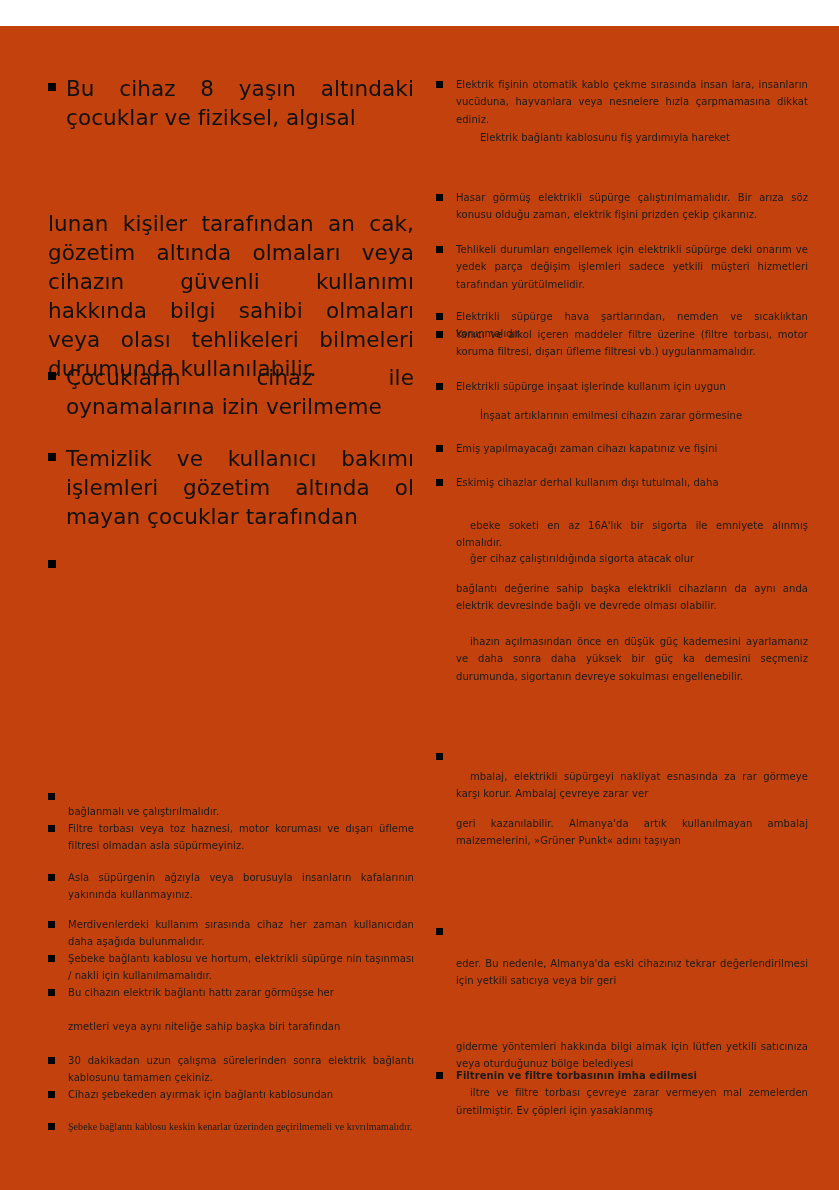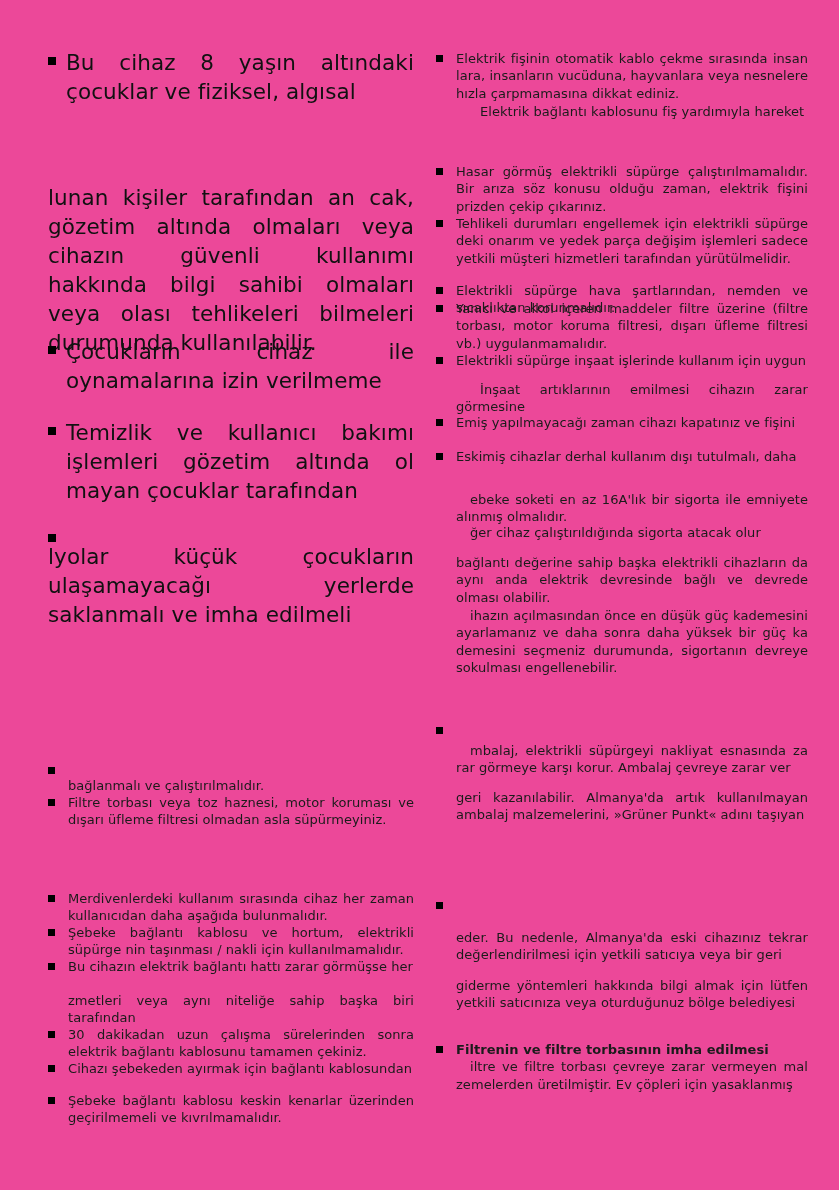--- a/index.html
+++ b/index.html
@@ -12,21 +12,22 @@
     width: 839px;
     height: 1190px;
     position: relative;
     font-family: "DejaVu Sans", "Liberation Sans", sans-serif;
     color: #111111;
     overflow: hidden;
   }
   .page {
     position: absolute;
     inset: 0;
-    background: #ec4899;
+    background: #c2410c;
+    margin-top: 26px;
   }
   .col {
     position: absolute;
     top: 0;
     bottom: 0;
   }
   .col-left  { left: 48px;  width: 366px; }
   .col-right { left: 436px; width: 372px; }
 
   
@@ -54,21 +55,21 @@
     letter-spacing: 0.1px;
     text-align: justify;
     color: #111;
   }
   .big { font-size: 0; }
   .big .bullet { width: 8px; height: 8px; top: 9px; }
   .big .has-bullet { padding-left: 18px; }
 
   
   .small .txt {
-    font-size: 13px;
+    font-size: 10px;
     line-height: 17.4px;
     letter-spacing: 0.05px;
     text-align: justify;
     color: #1b1b1b;
   }
   .small .bullet { width: 7px; height: 7px; top: 5px; }
   .small .has-bullet { padding-left: 20px; }
 
   .indent { text-indent: 24px; }
   .indent-sm { text-indent: 14px; }
@@ -99,38 +100,39 @@
     <div class="block big" style="top:418px;">
       <span class="bullet"></span>
       <p class="txt has-bullet jall">Temizlik ve kullanıcı bakımı işlemleri gözetim altında ol mayan çocuklar tarafından</p>
     </div>
 
     <div class="block big" style="top:525px;height:16px;">
       <span class="bullet"></span>
       <p class="txt has-bullet"></p>
     </div>
 
-    <div class="block big" style="top:542px;">
-      <p class="txt jlast-left">lyolar küçük çocukların ulaşamayacağı yerlerde saklanmalı ve imha edilmeli</p>
-    </div>
 
     <div class="block small" style="top:762px;height:14px;">
       <span class="bullet"></span>
       <p class="txt has-bullet"></p>
     </div>
 
     <div class="block small" style="top:777px;">
       <p class="txt has-bullet nojust">bağlanmalı ve çalıştırılmalıdır.</p>
     </div>
 
     <div class="block small" style="top:794px;">
       <span class="bullet"></span>
       <p class="txt has-bullet jlast-left">Filtre torbası veya toz haznesi, motor koruması ve dışarı üfleme filtresi olmadan asla süpürmeyiniz.</p>
     </div>
 
+    <div class="block small" style="top:843px;">
+      <span class="bullet"></span>
+      <p class="txt has-bullet jlast-left">Asla süpürgenin ağzıyla veya borusuyla insanların kafalarının yakınında kullanmayınız.</p>
+    </div>
 
     <div class="block small" style="top:924px;">
       <span class="bullet"></span>
       <p class="txt has-bullet jlast-left">Şebeke bağlantı kablosu ve hortum, elektrikli süpürge nin taşınması / nakli için kullanılmamalıdır.</p>
     </div>
 
     <div class="block small" style="top:890px;">
       <span class="bullet"></span>
       <p class="txt has-bullet jlast-left">Merdivenlerdeki kullanım sırasında cihaz her zaman kullanıcıdan daha aşağıda bulunmalıdır.</p>
     </div>
@@ -147,21 +149,21 @@
     <div class="block small" style="top:1026px;">
       <span class="bullet"></span>
       <p class="txt has-bullet jlast-left">30 dakikadan uzun çalışma sürelerinden sonra elektrik bağlantı kablosunu tamamen çekiniz.</p>
     </div>
 
     <div class="block small" style="top:1060px;">
       <span class="bullet"></span>
       <p class="txt has-bullet jall">Cihazı şebekeden ayırmak için bağlantı kablosundan</p>
     </div>
 
-    <div class="block small" style="top:1092px;">
+    <div class="block small" style="top:1092px;font-family:Liberation Serif, serif;">
       <span class="bullet"></span>
       <p class="txt has-bullet jlast-left">Şebeke bağlantı kablosu keskin kenarlar üzerinden geçirilmemeli ve kıvrılmamalıdır.</p>
     </div>
 
   </div>
 
   <div class="col col-right">
 
     <div class="block small" style="top:50px;">
       <span class="bullet"></span>
@@ -243,21 +245,21 @@
 
     <div class="block small" style="top:897px;height:14px;">
       <span class="bullet"></span>
       <p class="txt has-bullet"></p>
     </div>
 
     <div class="block small" style="top:929px;">
       <p class="txt has-bullet jall">eder. Bu nedenle, Almanya'da eski cihazınız tekrar değerlendirilmesi için yetkili satıcıya veya bir geri</p>
     </div>
 
-    <div class="block small" style="top:977px;">
+    <div class="block small" style="top:1012px;">
       <p class="txt has-bullet jall">giderme yöntemleri hakkında bilgi almak için lütfen yetkili satıcınıza veya oturduğunuz bölge belediyesi</p>
     </div>
 
     <div class="block small" style="top:1041px;">
       <span class="bullet"></span>
       <p class="txt has-bullet bold nojust">Filtrenin ve filtre torbasının imha edilmesi</p>
       <p class="txt has-bullet indent-sm jall">iltre ve filtre torbası çevreye zarar vermeyen mal zemelerden üretilmiştir. Ev çöpleri için yasaklanmış</p>
     </div>
 
   </div>

